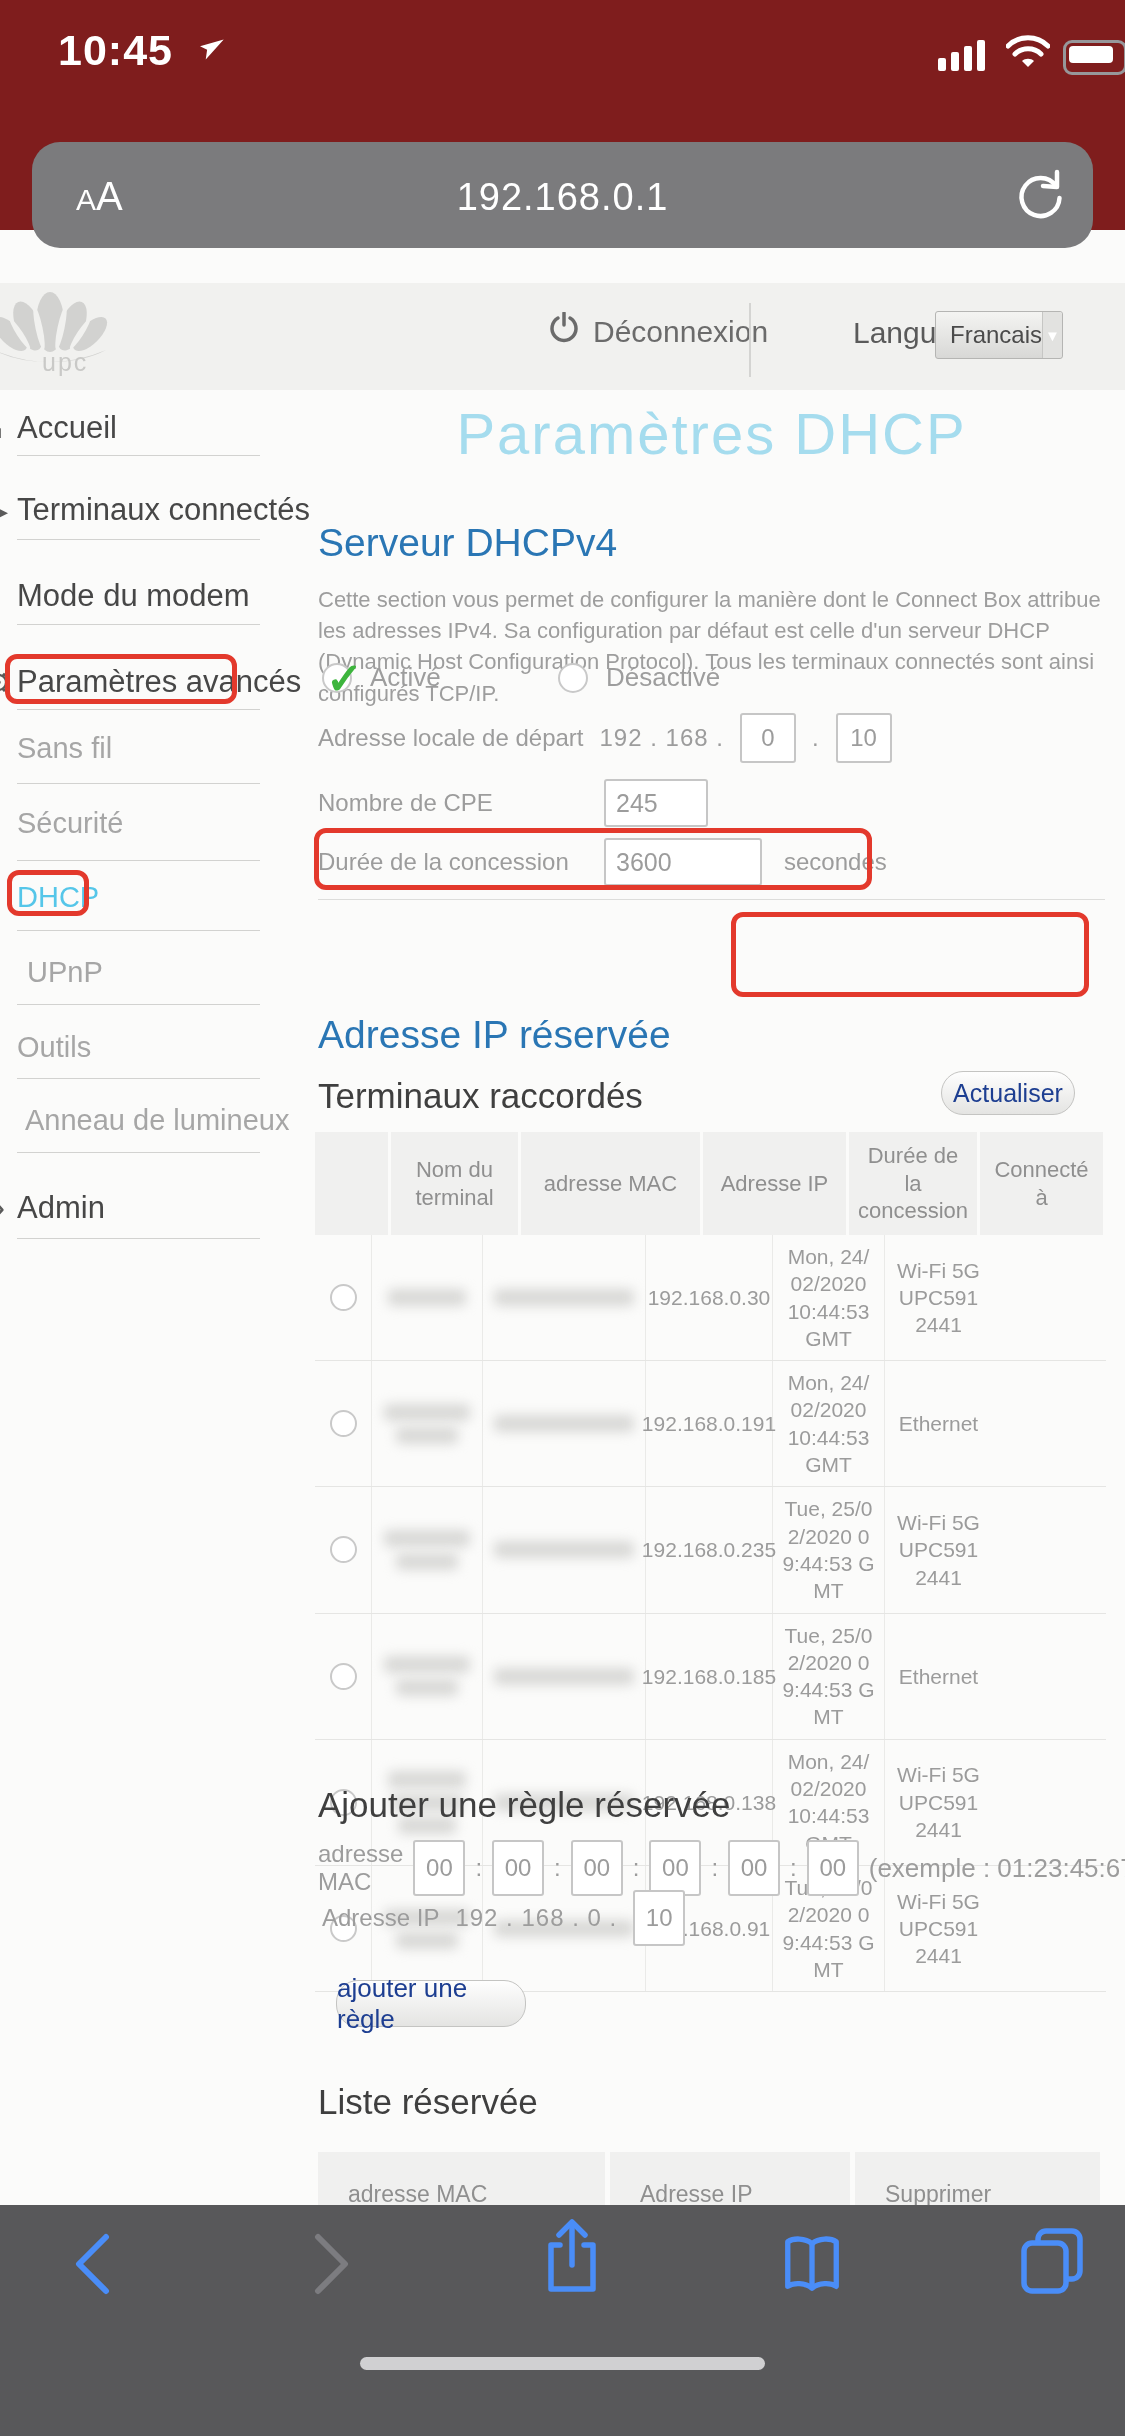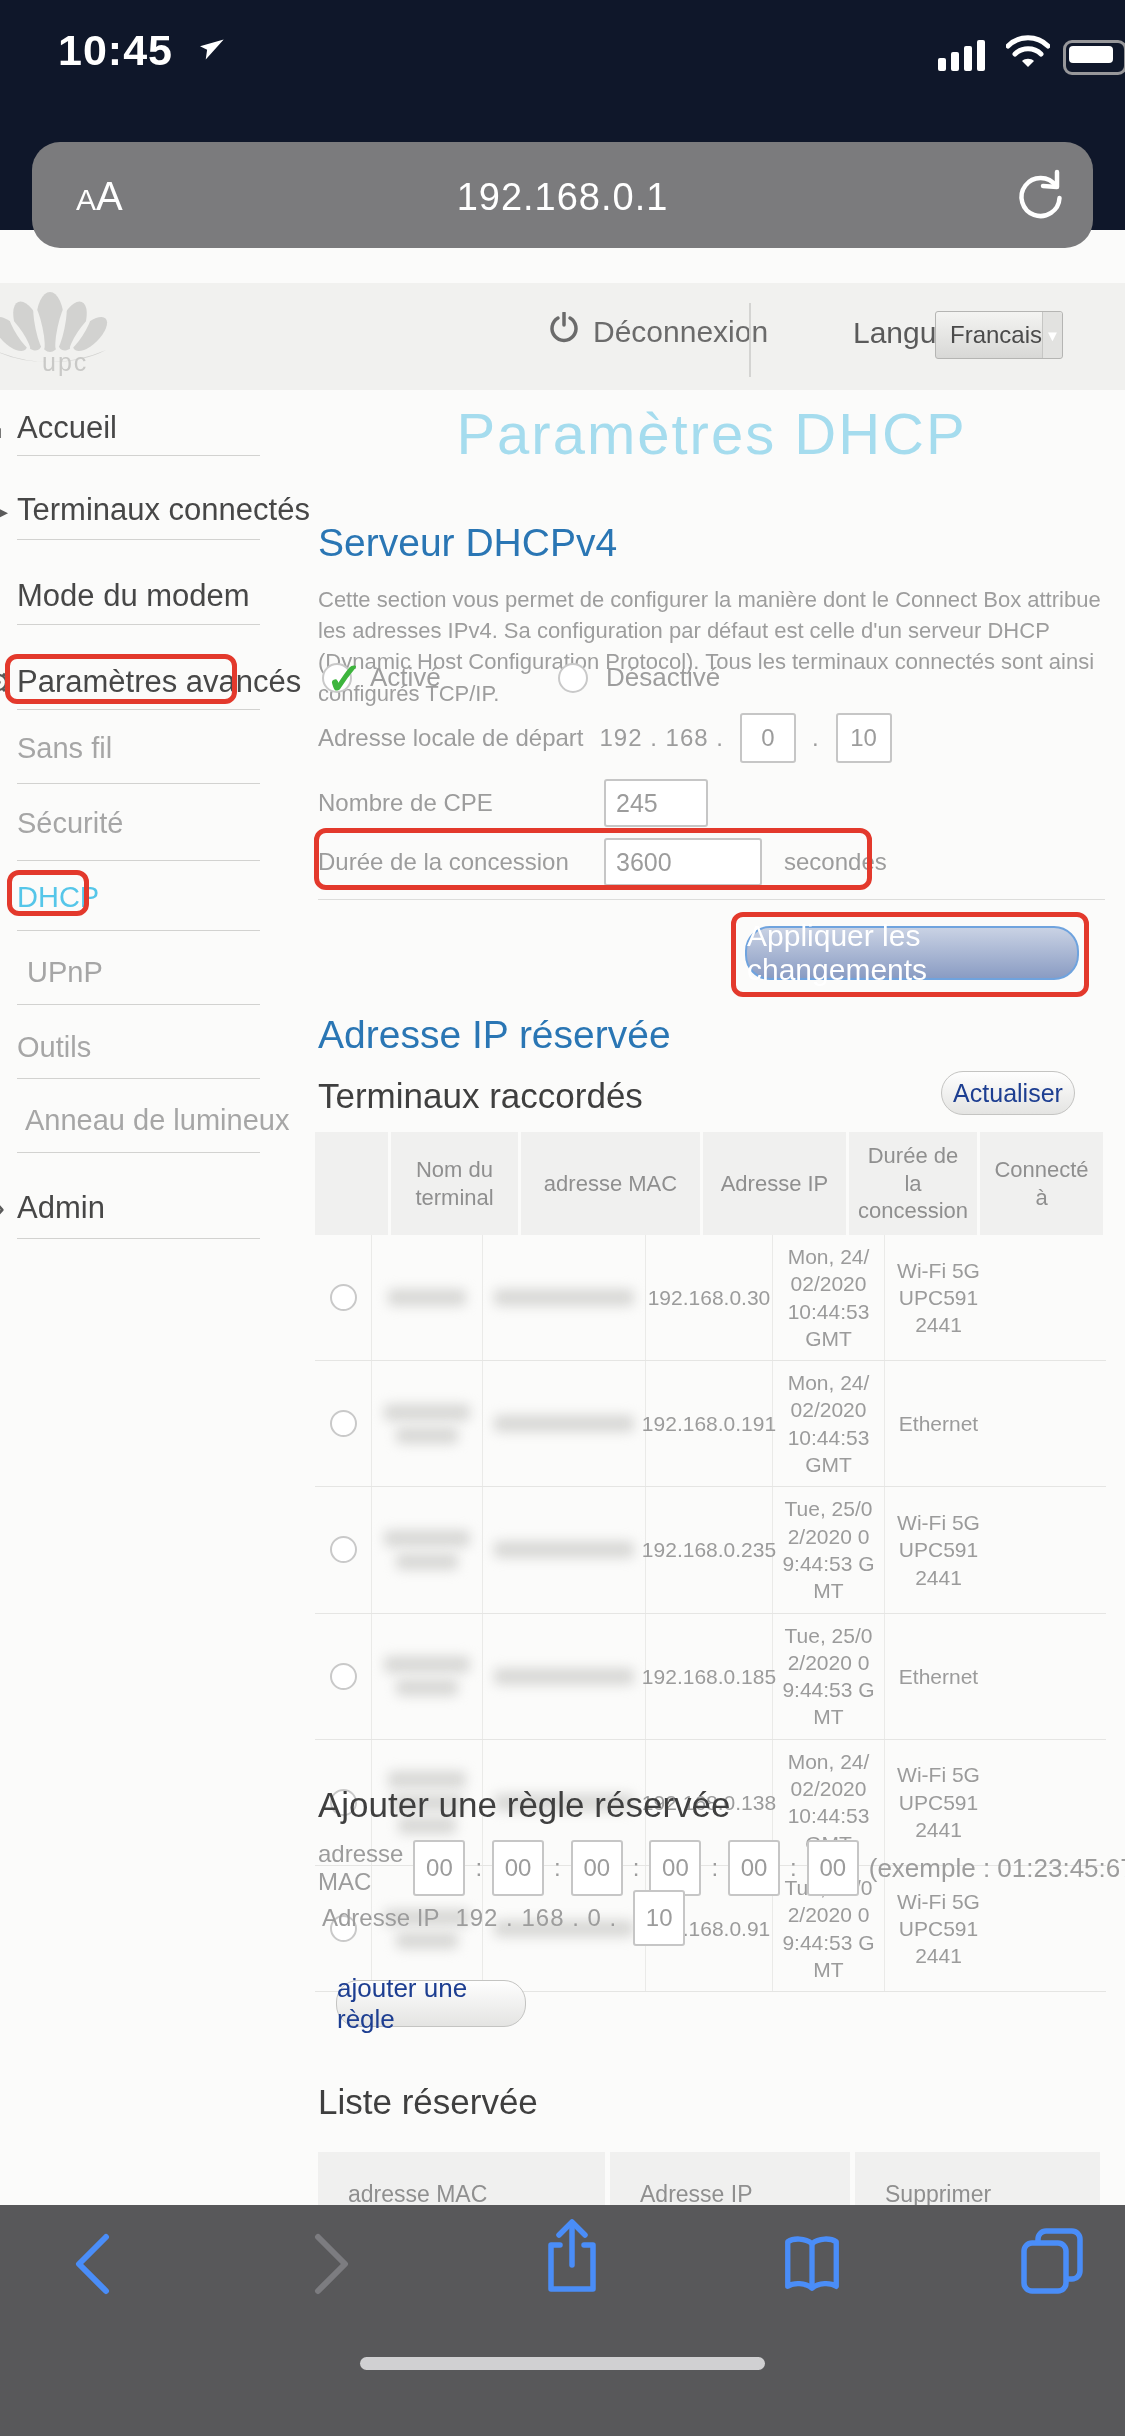--- a/index.html
+++ b/index.html
@@ -1,21 +1,21 @@
 <!DOCTYPE html>
 <html><head>
 <meta charset="utf-8">
 <style>
   html,body{margin:0;padding:0;background:#222;}
   #screen{position:relative;width:1125px;height:2436px;overflow:hidden;
           font-family:"Liberation Sans",sans-serif;background:#FBFBFA;}
   .abs{position:absolute;}
 
   
-  #chrome-top{left:0;top:0;width:1125px;height:230px;background:#0f172a;}
+  #chrome-top{left:0;top:0;width:1125px;height:230px;background:#7f1d1d;}
   .time{left:58px;top:26px;color:#fff;font-size:43px;font-weight:700;letter-spacing:1px;}
   .loc-arrow{left:196px;top:34px;}
   .sigbars{left:938px;top:40px;display:flex;align-items:flex-end;gap:5px;}
   .sigbars i{display:block;width:8px;background:#fff;border-radius:2px;}
   .wifi{left:1006px;top:34px;}
   .battery{left:1063px;top:40px;width:58px;height:29px;border:3px solid #97979A;border-radius:9px;}
   .battery .lvl{position:absolute;left:3px;top:3px;width:44px;height:17px;background:#fff;border-radius:4px;}
   .urlpill{left:32px;top:142px;width:1061px;height:106px;background:#7B7B7D;border-radius:28px;}
   .aa{left:76px;top:174px;color:#fff;font-size:40px;}
   .aa .sm{font-size:30px;}
@@ -249,21 +249,20 @@
   </div>
 
   <div class="abs" style="left:318px;top:838px;width:787px;display:flex;align-items:center;">
     <span class="flabel" style="width:286px;">Durée de la concession</span>
     <input class="wideinput" style="width: 142px;" value="3600">
     <span class="flabel" style="margin-left:22px;">secondes</span>
   </div>
 
   <div class="abs sec-divider"></div>
 
-  <div class="abs apply-btn">Appliquer les changements</div>
 
   <div class="abs h-blue" style="left:318px;top:1013px;">Adresse IP réservée</div>
   <div class="abs h-dark" style="left:318px;top:1076px;">Terminaux raccordés</div>
   <div class="abs pill-btn" style="left:941px;top:1071px;width:132px;height:42px;font-size:25px;">Actualiser</div>
 
   <div class="abs" id="dev-table">
     <div class="thead" id="dev-head">
         <div class="th" style="width: 73px;"></div>
         <div class="th" style="width: 127px;">Nom du terminal</div>
         <div class="th" style="width: 179px;">adresse MAC</div>

